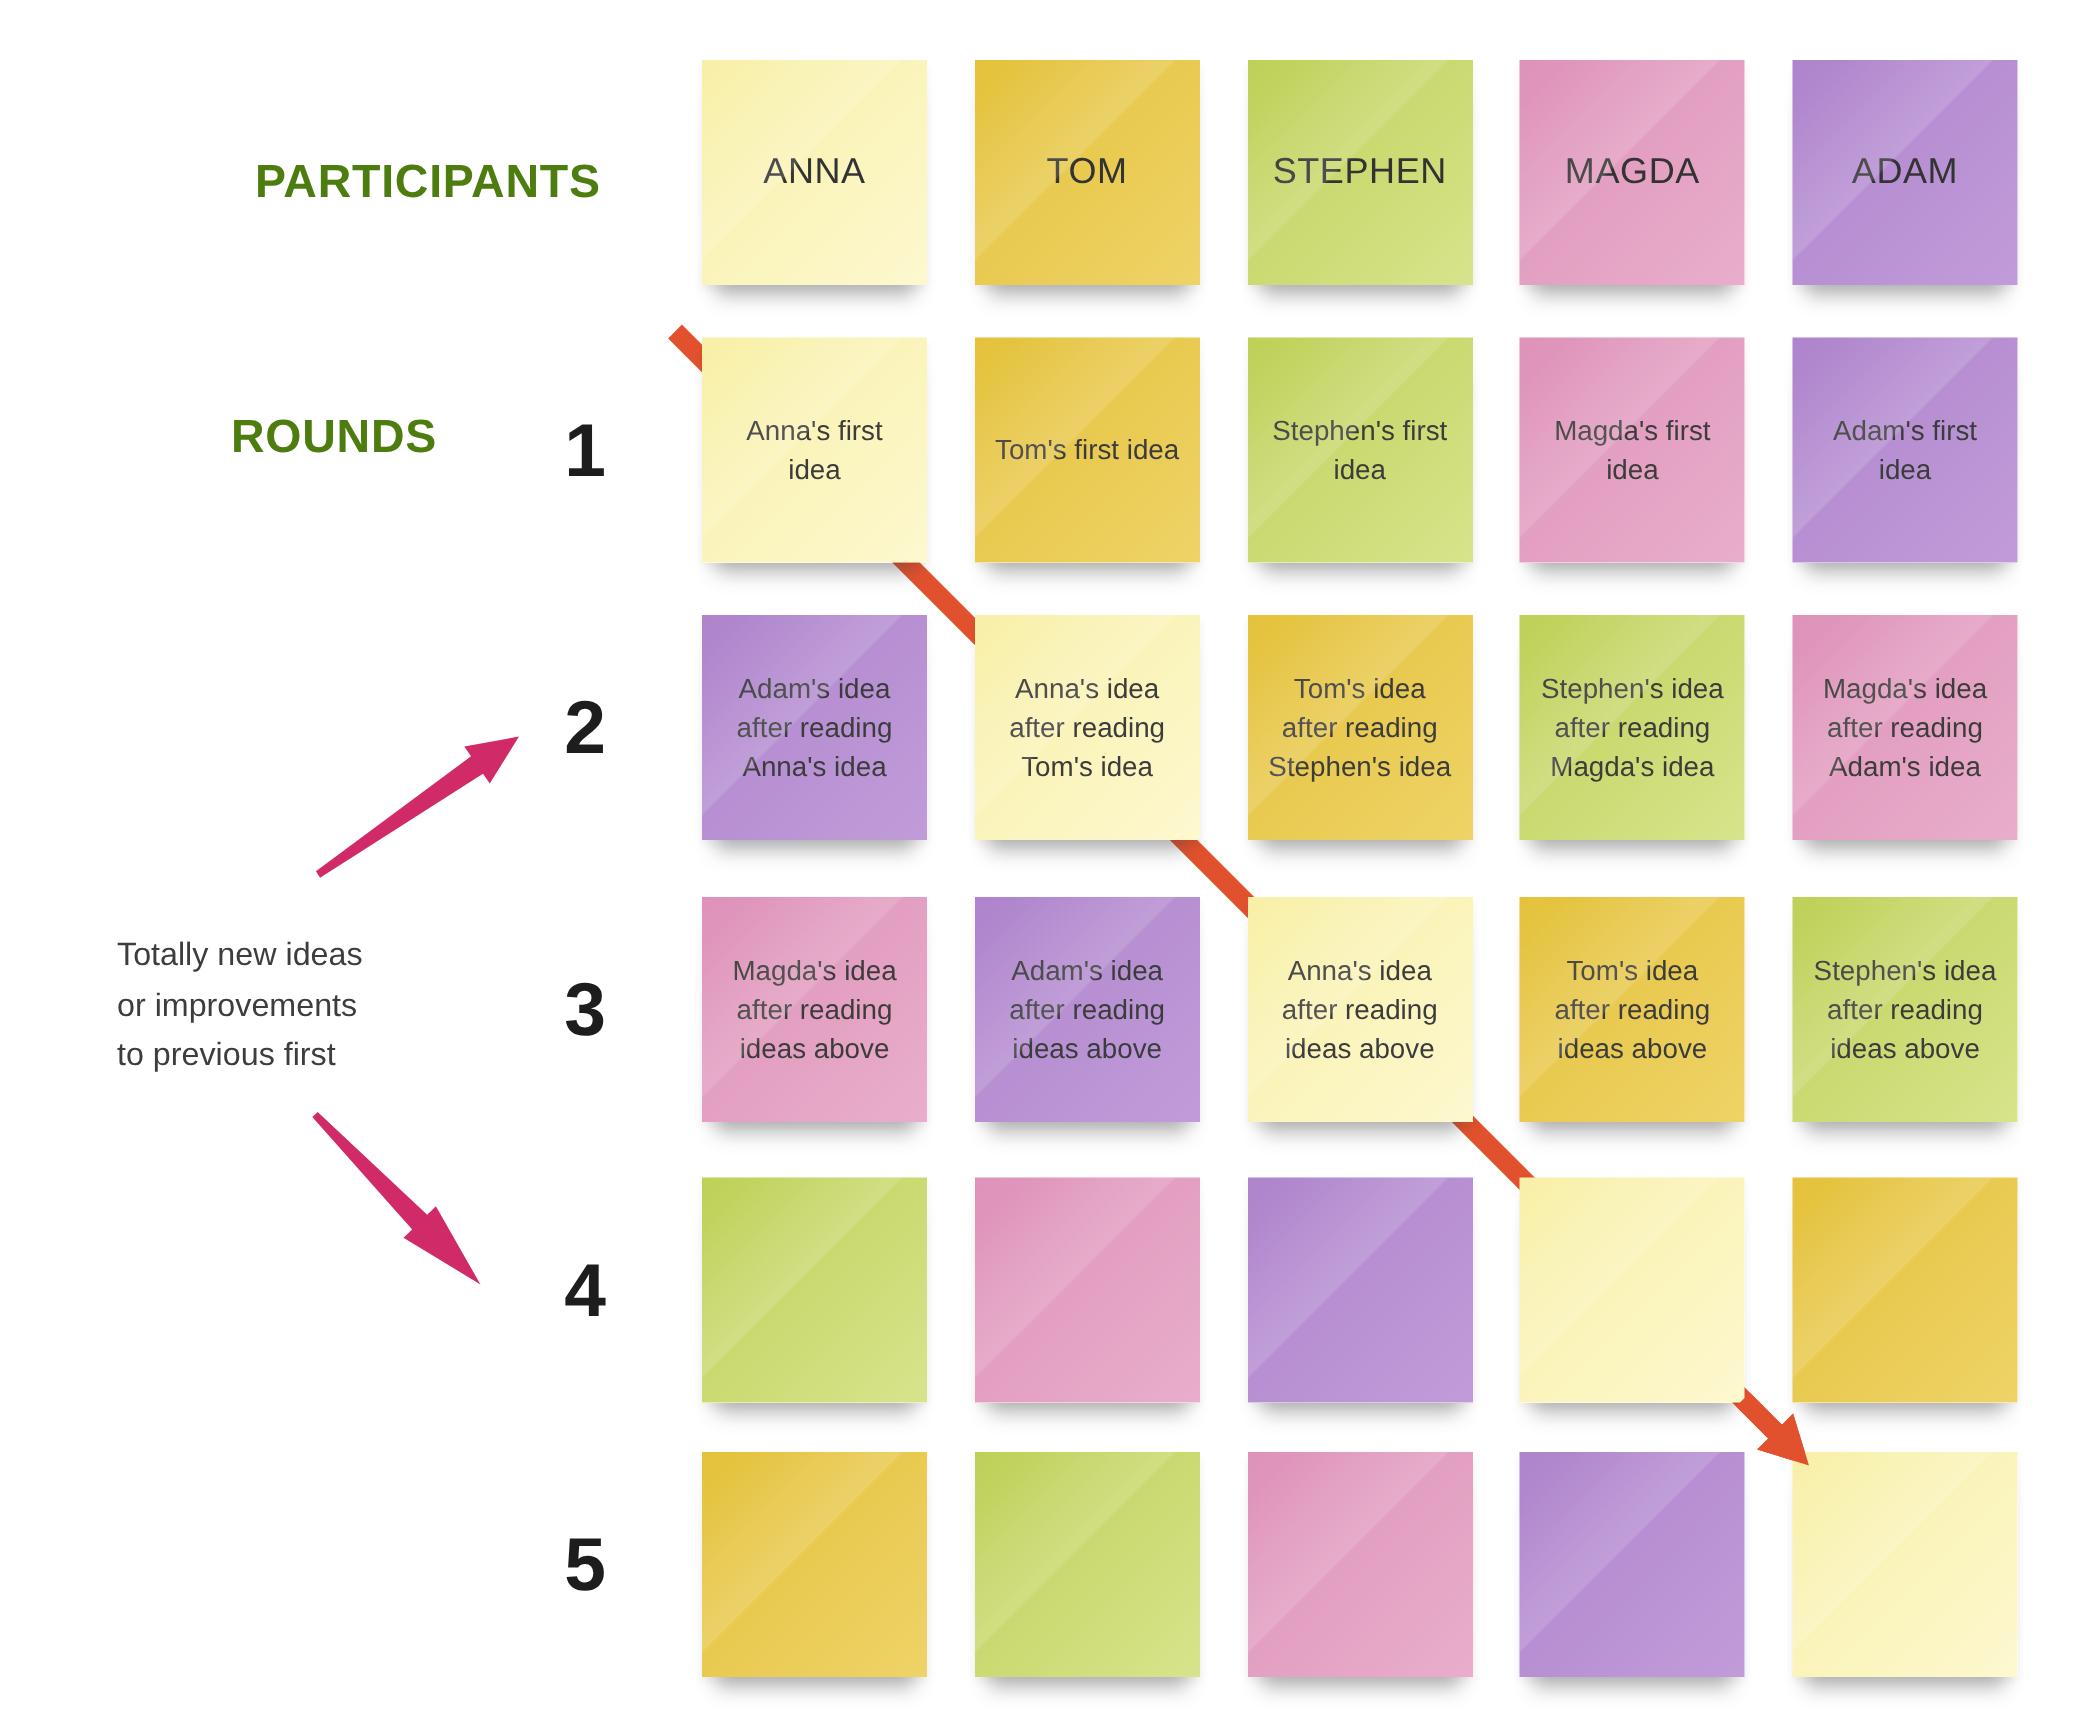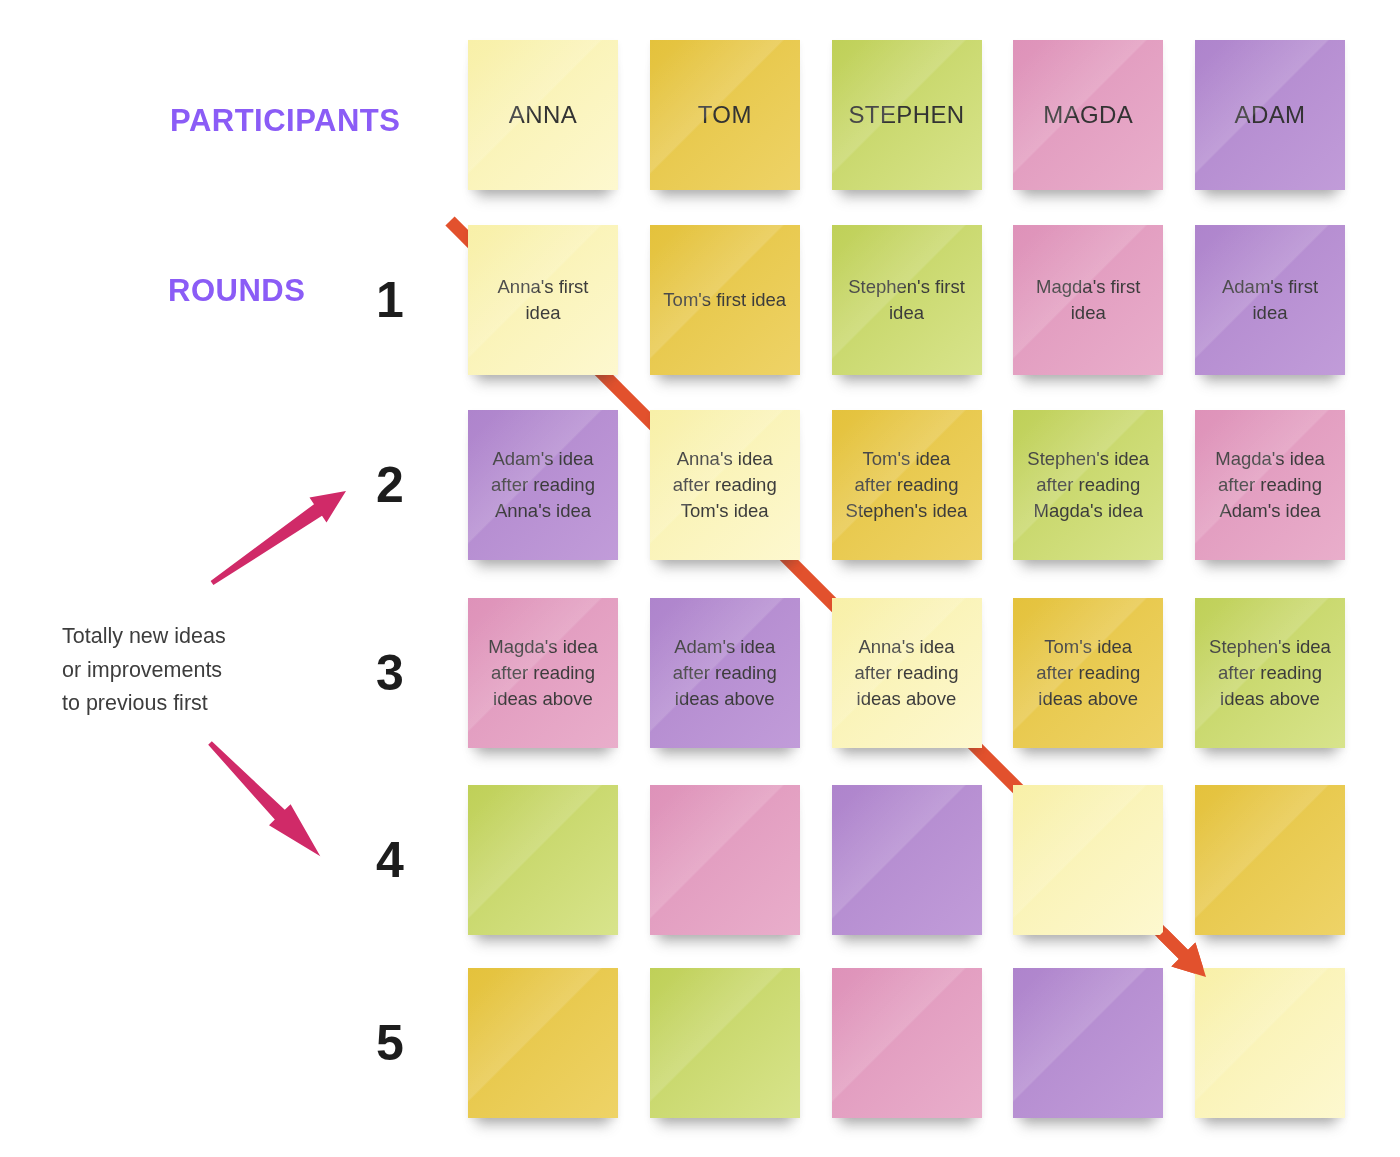--- a/index.html
+++ b/index.html
@@ -1,25 +1,25 @@
 <!DOCTYPE html>
 <html><head>
 <meta charset="utf-8">
 <style>
   html,body{margin:0;padding:0;background:#ffffff;}
   .canvas{
     position:relative;width:1400px;height:1157px;background:#ffffff;
     font-family:"Liberation Sans", sans-serif;overflow:hidden;
   }
   .big-label{
-    position:absolute;font-size:31px;font-weight:700;color:#8b5cf6;
+    position:absolute;font-size:31px;font-weight:700;color:#4d7c0f;
     letter-spacing:0.5px;
   }
   .participants-label{left:170px;top:103px;}
-  .rounds-label{left:168px;top:273px;}
+  .rounds-label{left:154px;top:273px;}
   .note-row{
     position:absolute;left:468px;width:877px;height:150px;
     display:flex;justify-content:space-between;z-index:2;
   }
   .note{
     width:150px;height:150px;display:flex;align-items:center;justify-content:center;
     text-align:center;padding:10px 12px;box-sizing:border-box;
     color:#3c3c3c;font-size:18.5px;line-height:26px;position:relative;
     box-shadow:0 16px 12px -9px rgba(70,70,70,0.38), 0 3px 6px rgba(0,0,0,0.06);
   }
@@ -28,21 +28,21 @@
     background:linear-gradient(315deg, rgba(255,255,255,0) 55%, rgba(255,255,255,0.14) 56%, rgba(255,255,255,0) 90%);
     pointer-events:none;
   }
   .note.header{font-size:24px;color:#333;letter-spacing:0.4px;}
   .round-number{
     position:absolute;left:350px;width:80px;height:150px;
     display:flex;align-items:center;justify-content:center;
     font-size:50px;font-weight:700;color:#1d1d1d;z-index:2;
   }
   .annotation{
-    position:absolute;left:62px;top:620px;font-size:21.5px;line-height:33.5px;
+    position:absolute;left:78px;top:620px;font-size:21.5px;line-height:33.5px;
     color:#3d3d3d;z-index:2;
   }
   svg.layer{position:absolute;left:0;top:0;pointer-events:none;}
   #arrow-behind{z-index:1;}
   #arrow-front{z-index:3;}
   #magenta-arrows{z-index:2;}
 </style>
 </head>
 <body>
 

